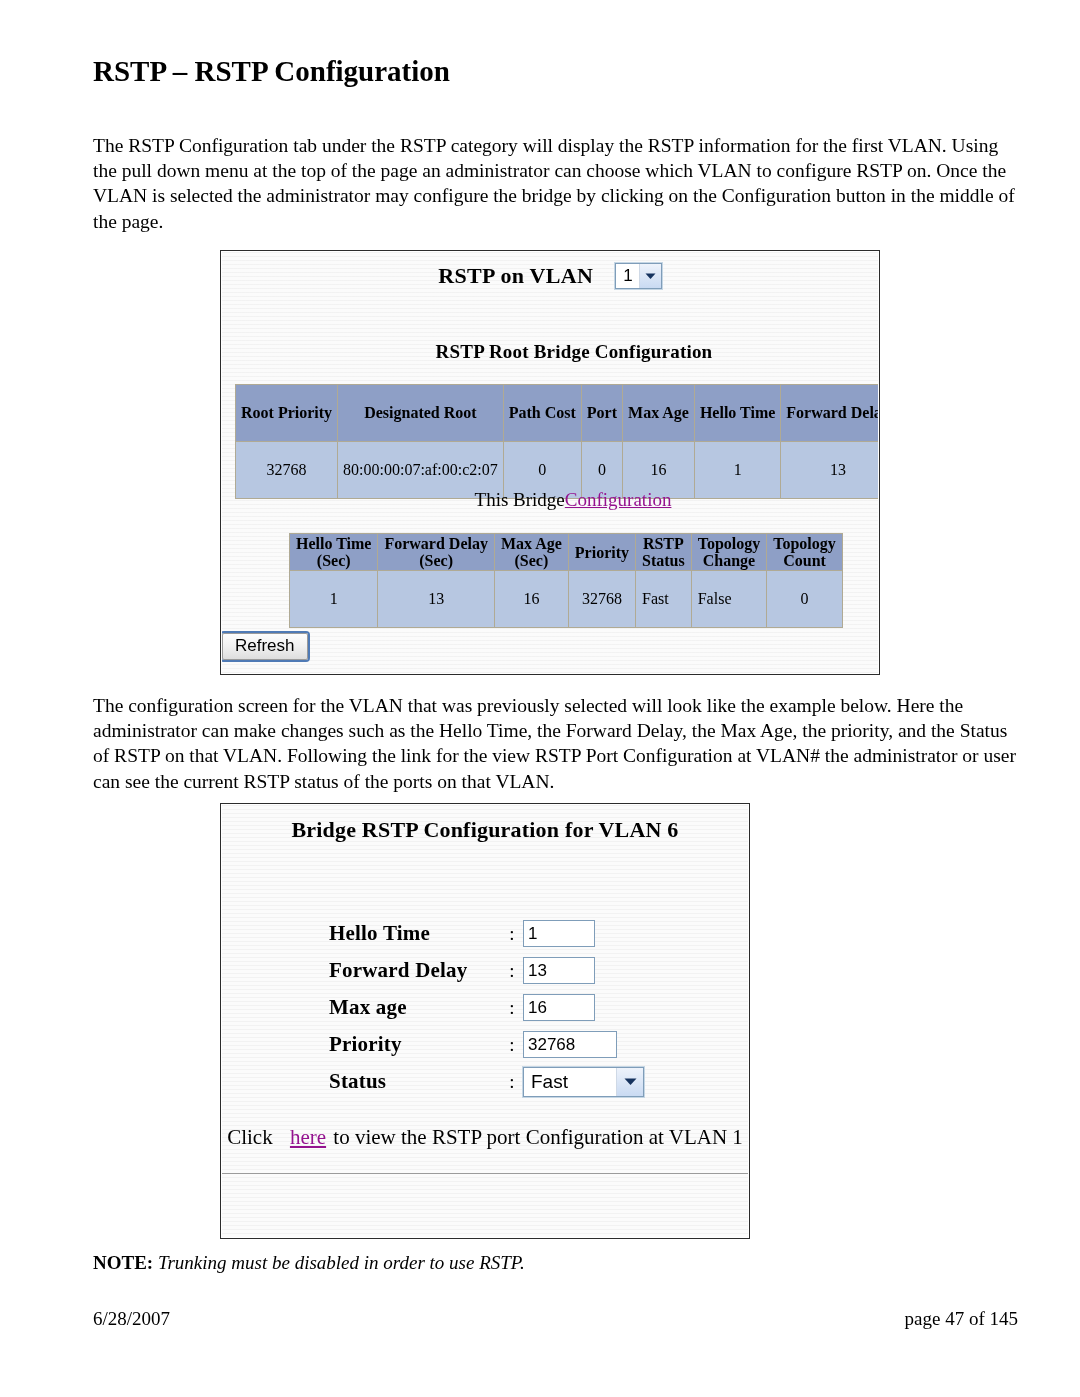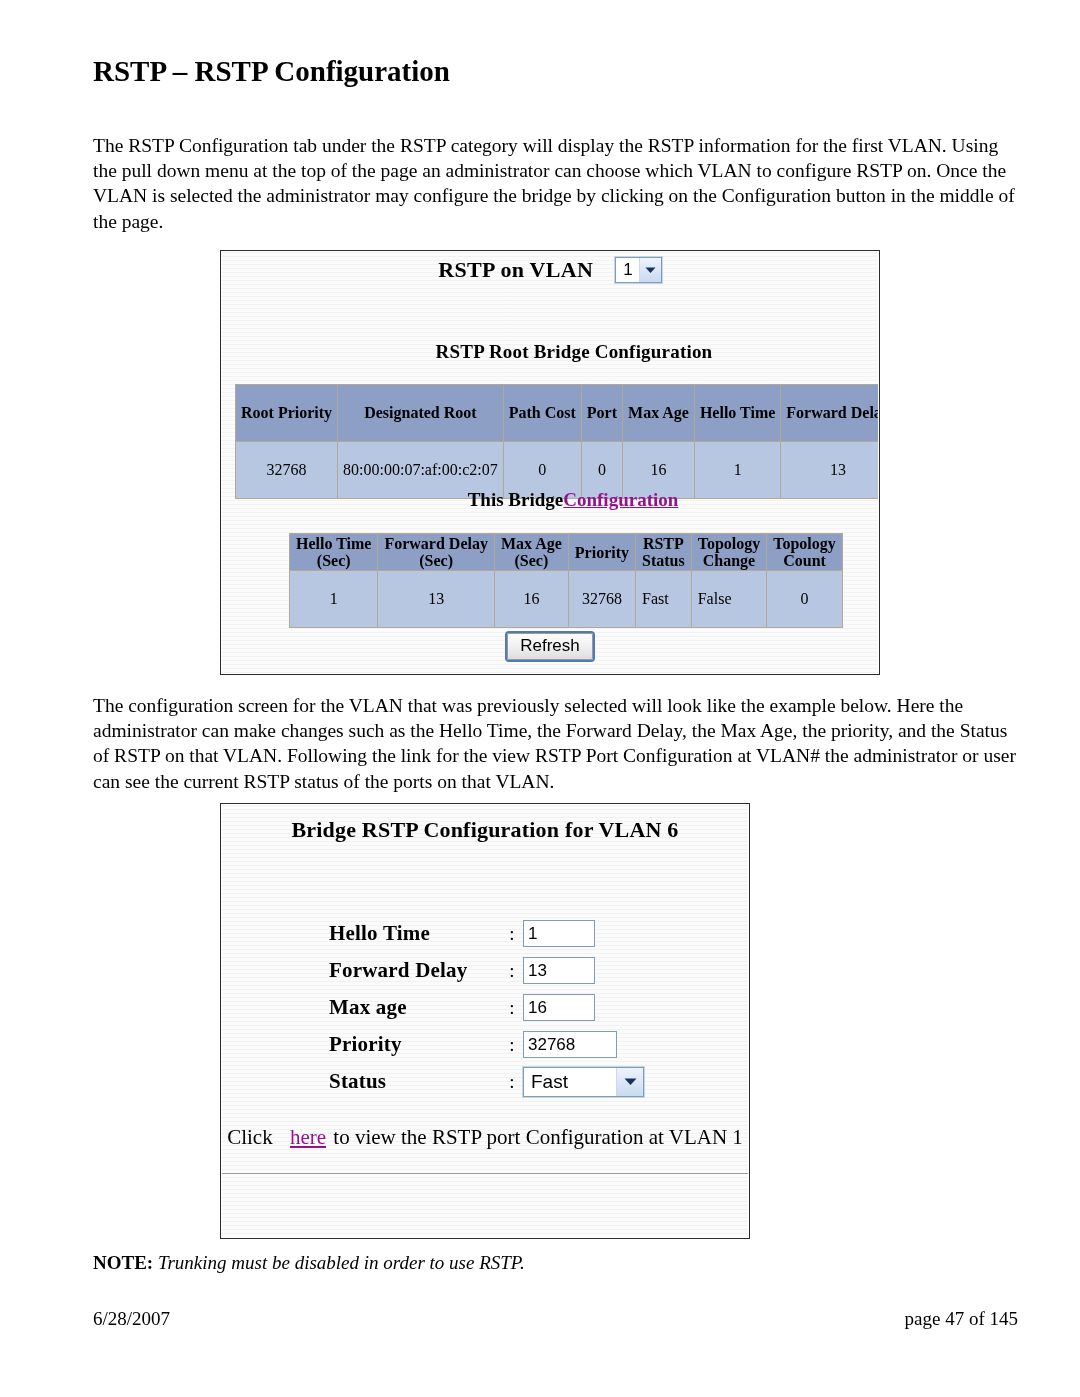--- a/index.html
+++ b/index.html
@@ -101,21 +101,21 @@
     left: 221px;
     top: 804px;
     width: 526px;
     height: 432px;
   }
 
   
   .vlan-row {
     position: absolute;
     left: 0; right: 0;
-    top: 5px;
+    top: 11px;
     display: flex;
     align-items: center;
     justify-content: center;
     gap: 22px;
   }
   .vlan-label {
     font-size: 22px;
     font-weight: bold;
     letter-spacing: 0.3px;
     white-space: nowrap;
@@ -157,21 +157,21 @@
     letter-spacing: 0.2px;
   }
   #heading-root-bridge { top: 89px; padding-left: 48px; }
 
   .this-bridge-line {
     position: absolute;
     left: 0; right: 0;
     top: 237px;
     text-align: center;
     font-size: 19px;
-    font-weight: bold;
+    font-weight: normal;
     white-space: nowrap;
     padding-left: 46px;
   }
   .link-config {
     color: #94128f;
     text-decoration: underline;
   }
 
   
   table.ui-table {
@@ -236,21 +236,21 @@
     padding: 2px 12px 3px;
     min-height: 24px;
     box-sizing: border-box;
     cursor: default;
   }
   .btn-row {
     position: absolute;
     left: 0; right: 0;
     display: flex;
     align-items: center;
-    justify-content: center;
+    justify-content: flex-start;
     gap: 16px;
   }
   #refresh-row { top: 381px; }
   #action-row  { top: 392px; margin-top: 47px; }
 
   
   .panel-title {
     position: absolute;
     left: 0; right: 0;
     top: 12px;

